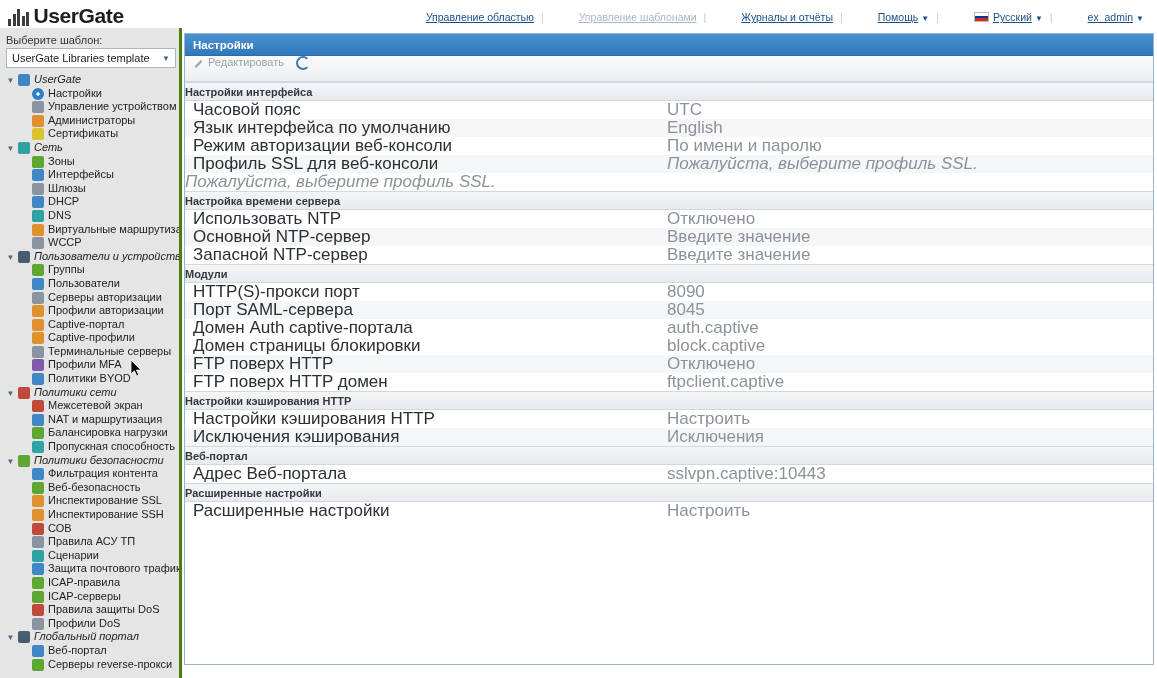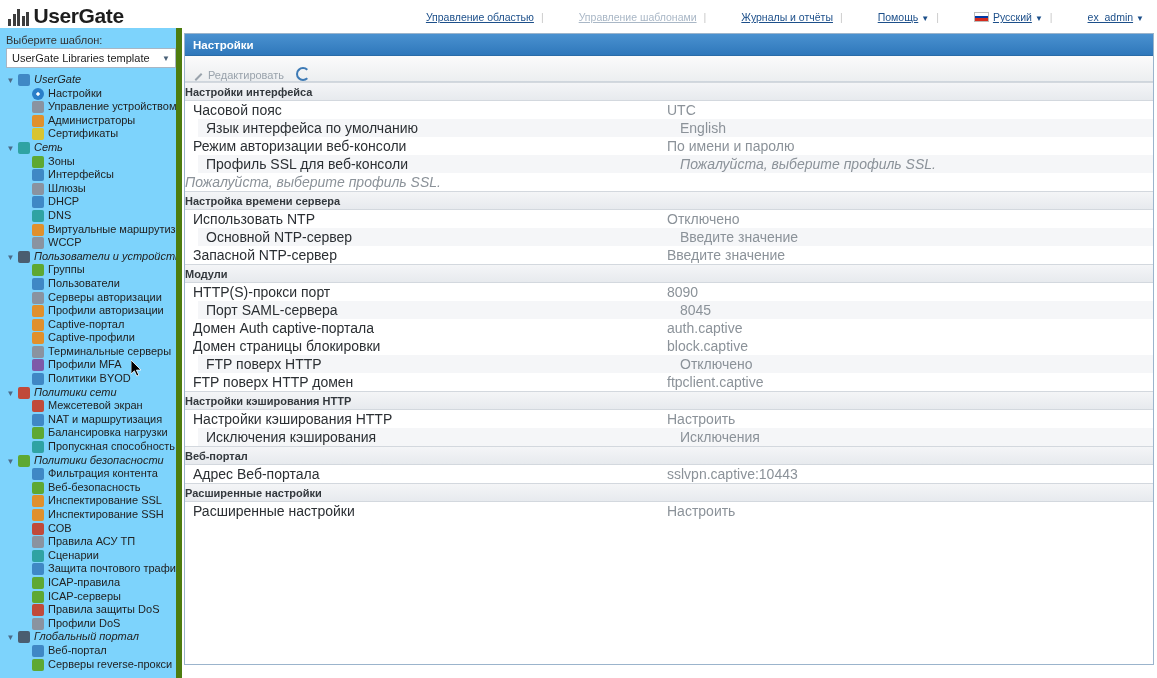--- a/index.html
+++ b/index.html
@@ -49,21 +49,21 @@
   #toplinks .flag {
     display: inline-block; width: 15px; height: 10px; margin-right: 4px;
     background: linear-gradient(to bottom, #fff 0 33.3%, #0039a6 33.3% 66.6%, #d52b1e 66.6% 100%);
     border: 1px solid #bbb; vertical-align: -1px;
   }
   .caret { display: inline-block; margin-left: 3px; font-size: 8px; color: #1c4f8a; }
 
   
   #leftpanel {
     position: absolute; left: 0; top: 28px; width: 182px; height: 650px;
-    background: #7dd3fc; border-right: 6px solid #4d7c0f;
+    background: #e5e5e5; border-right: 3px solid #4d7c0f;
     overflow: hidden;
   }
   #tplLabel { padding: 6px 6px 2px 6px; font-size: 11px; color: #333; }
   #tplSelectWrap { padding: 0 6px 5px 6px; }
   #tplSelect {
     width: 170px; height: 20px; border: 1px solid #a8b6c4; background: #fff;
     font-size: 11px; display: flex; align-items: center; position: relative;
     padding-left: 5px; color: #222;
   }
   #tplSelect .arrow {
@@ -114,21 +114,21 @@
     background: #ffffff; border: 1px solid #9bb4cc;
   }
   #mainTitle {
     height: 22px; line-height: 22px;
     background: linear-gradient(to bottom, #4a91d0 0%, #2f78bb 100%);
     color: #fff; font-weight: bold; font-size: 11.5px; padding-left: 8px;
     border-bottom: 1px solid #2a6ca8;
   }
   #toolbar {
     height: 26px; background: linear-gradient(to bottom, #fbfbfb 0%, #eceef0 100%);
-    border-bottom: 1px solid #cfd6dd; display: flex; align-items: flex-end;
+    border-bottom: 1px solid #cfd6dd; display: flex; align-items: flex-start;
     padding-left: 8px; gap: 12px;
   }
   .tb-btn { display: flex; align-items: center; gap: 4px; color: #9aa3ac; font-size: 11px; cursor: default; }
   .tb-btn .pencil { width: 11px; height: 11px; position: relative; }
   .tb-btn .pencil:before {
     content: ""; position: absolute; left: 1px; top: 6px; width: 9px; height: 2px;
     background: #9aa3ac; transform: rotate(-45deg);
   }
   .tb-refresh {
     width: 14px; height: 14px; border-radius: 50%;
@@ -136,22 +136,22 @@
     cursor: pointer;
   }
 
   #grid { height: 582px; overflow: hidden; }
   .section {
     height: 19px; line-height: 19px;
     background: linear-gradient(to bottom, #f4f5f7 0%, #e7eaee 100%);
     border-top: 1px solid #d3d8de; border-bottom: 1px solid #d3d8de;
     font-weight: bold; font-size: 11px; color: #33383d; 
   }
-  .row { height: 18px; line-height: 18px; display: flex; font-size: 14px; justify-content: flex-end; }
-  .row.alt { background: #f5f6f8; margin-left: 13px; }
+  .row { height: 18px; line-height: 18px; display: flex; font-size: 17px; justify-content: flex-end; }
+  .row.alt { background: #f5f6f8; }
   .row .k { width: 482px; padding-left: 8px; color: #2b2f33; }
   .row .v { flex: 1; color: #8b9299; }
   .row .v.italic { font-style: italic; }
 </style>
 </head>
 <body>
 
 <div id="topbar">
   <div id="logo">
     <span class="bars">

